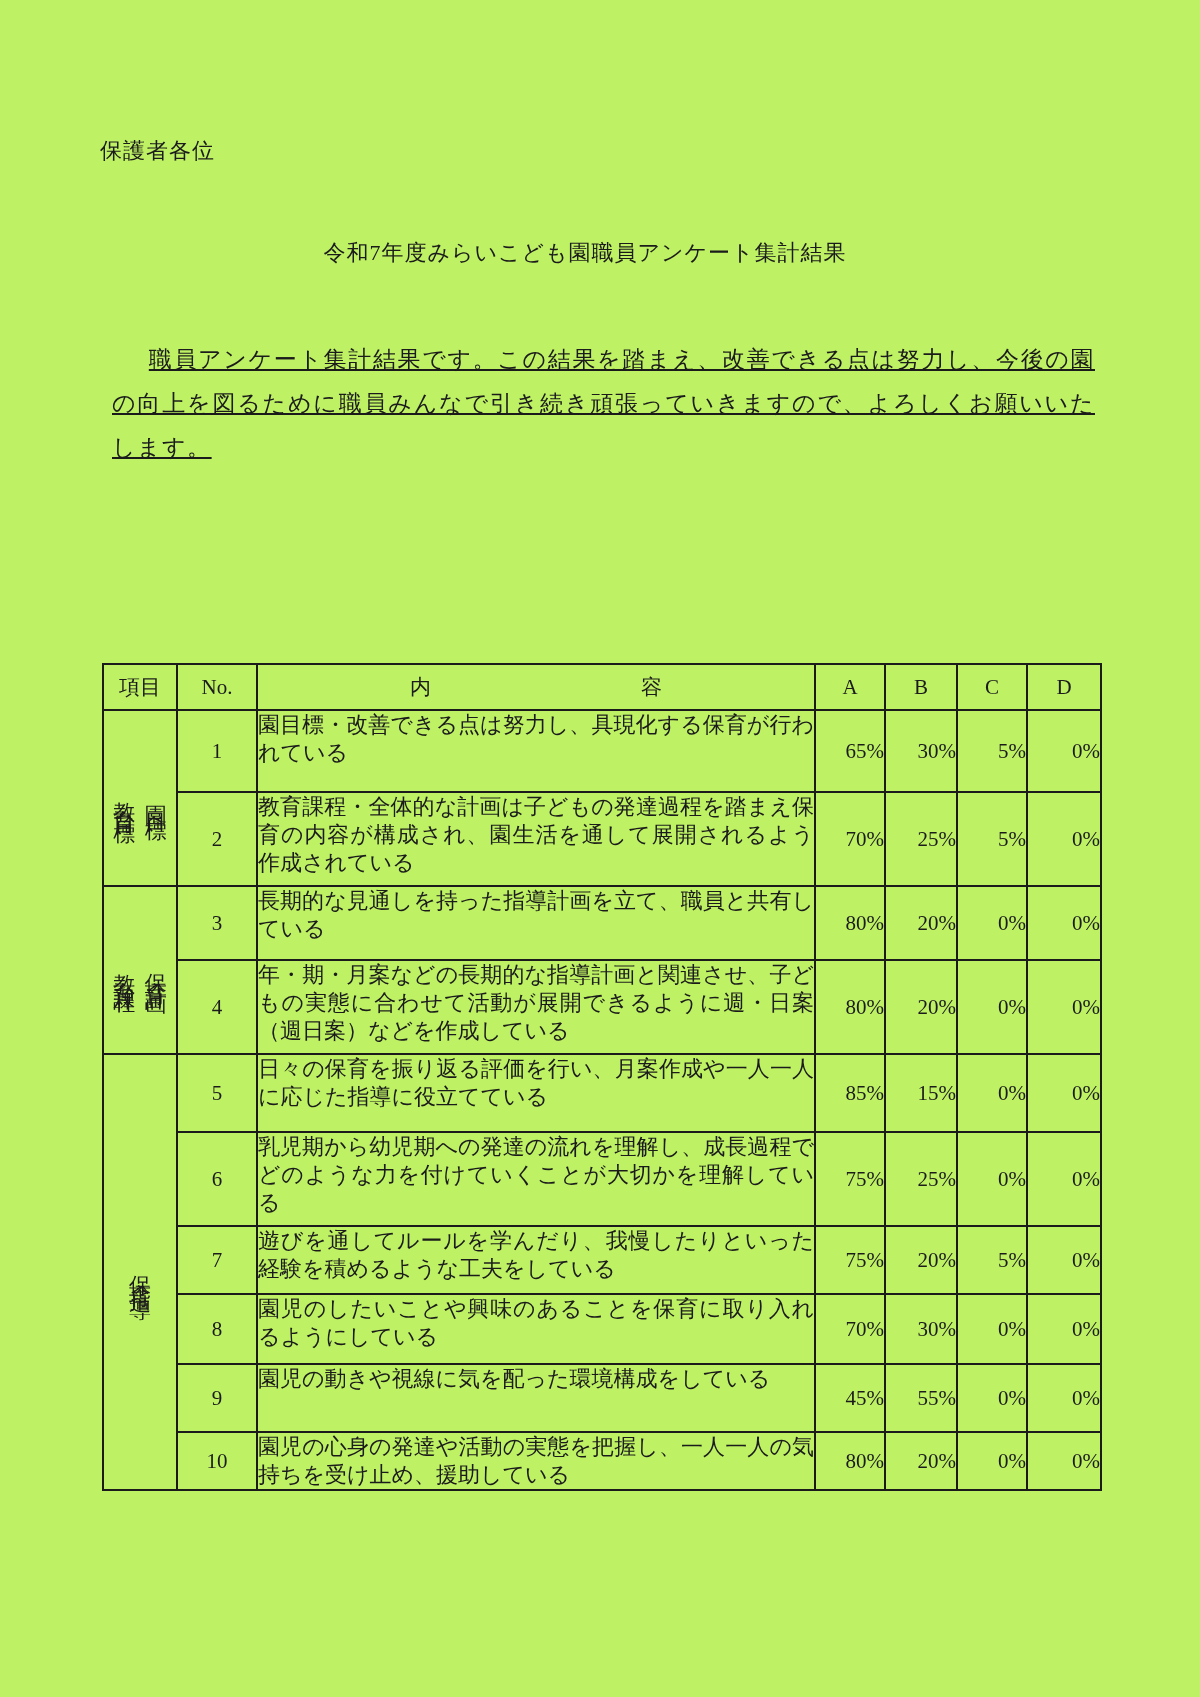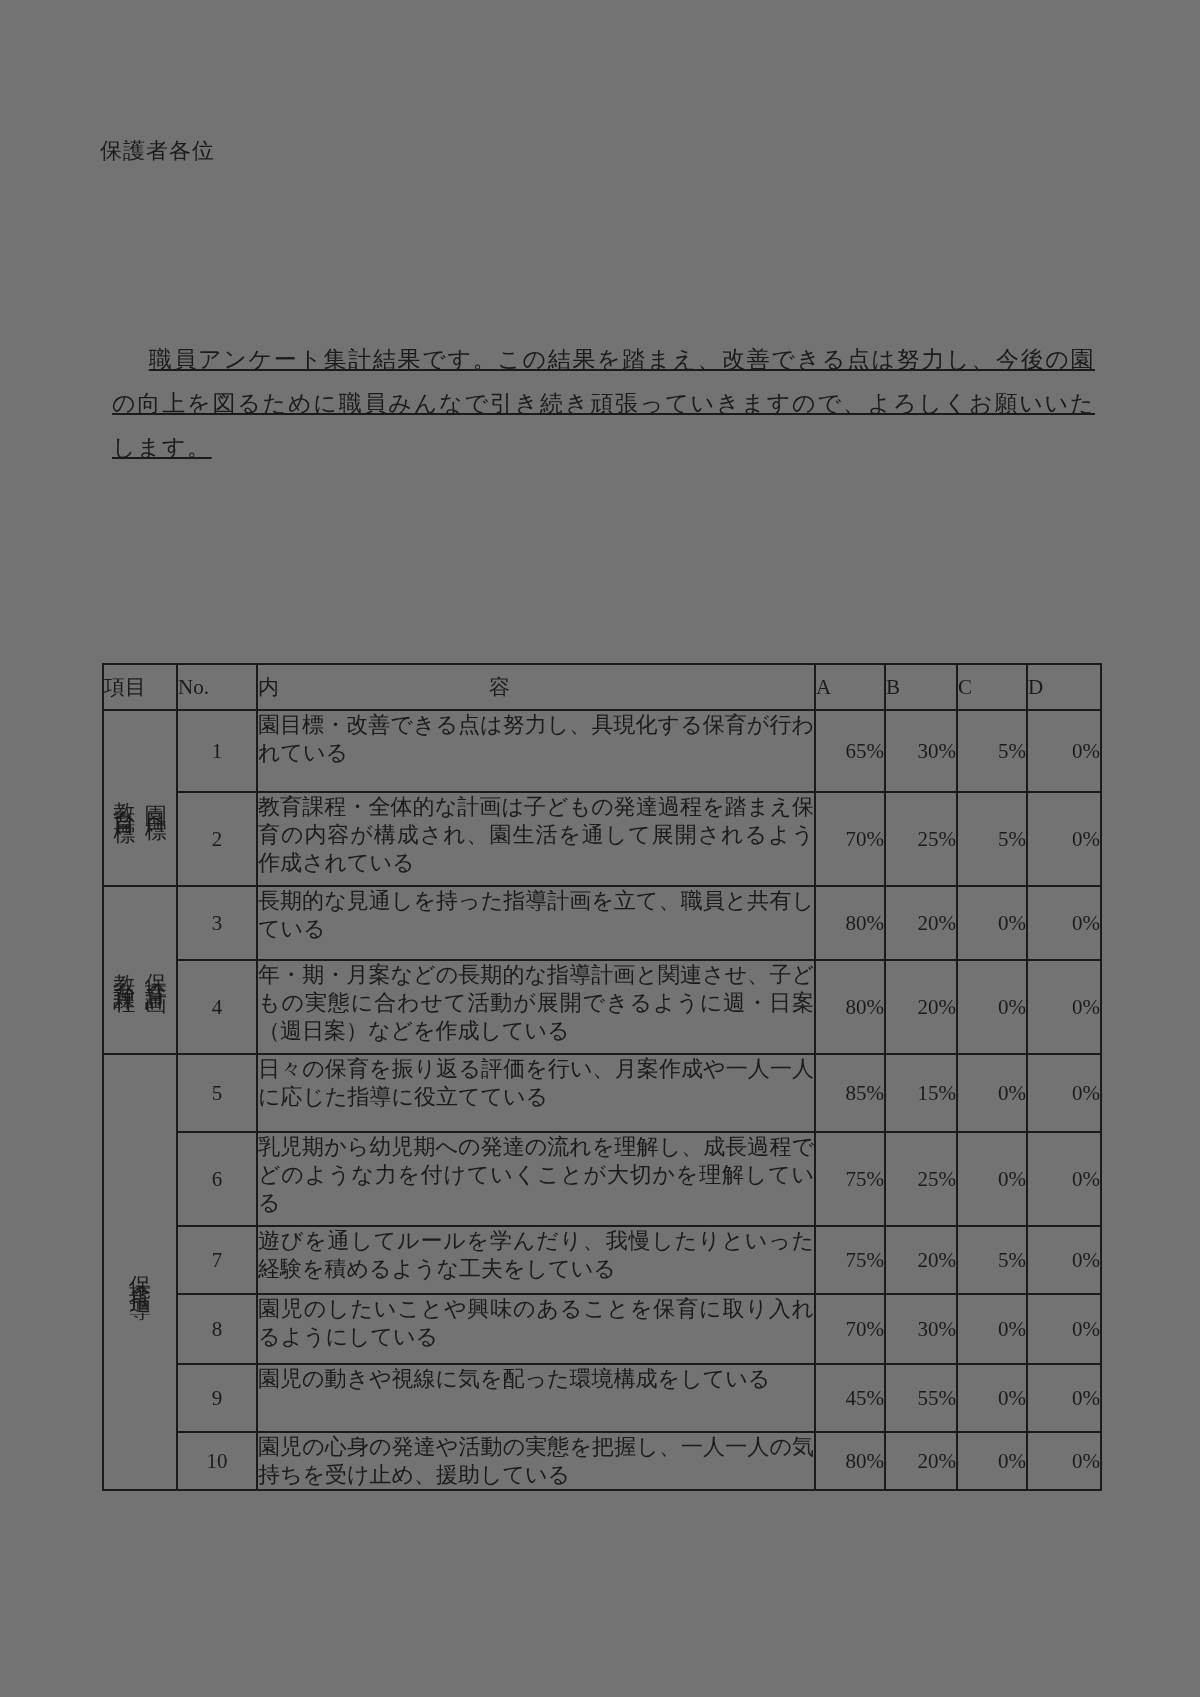--- a/index.html
+++ b/index.html
@@ -11,21 +11,21 @@
     width: 1200px;
     height: 1697px;
     position: relative;
     font-family: "Liberation Serif", "DejaVu Serif", serif;
     color: #1b1b1b;
     overflow: hidden;
   }
   .page {
     position: absolute;
     inset: 0;
-    background: #737373;
+    background: #bef264;
   }
   .recipient {
     position: absolute;
     left: 100px;
     top: 136px;
     font-size: 22px;
     letter-spacing: 1px;
   }
   .doc-title {
     position: absolute;
@@ -67,21 +67,21 @@
     table-layout: fixed;
     font-size: 22px;
   }
   table.survey th, table.survey td {
     border: 2px solid #1b1b1b;
     padding: 0;
   }
   table.survey th {
     font-weight: normal;
     font-size: 21px;
-    text-align: left;
+    text-align: center;
     height: 44px;
     vertical-align: middle;
   }
   td.cat {
     vertical-align: middle;
   }
   .cat-inner {
     display: flex;
     flex-direction: row;
     justify-content: space-evenly;
@@ -125,20 +125,21 @@
   tr.rh-i  { height: 68px; }
   tr.rh-j  { height: 52px; }
 </style>
 </head>
 <body>
 
 <div class="page">
 
   <div class="recipient">保護者各位</div>
 
+  <div class="doc-title">令和7年度みらいこども園職員アンケート集計結果</div>
 
   <div class="intro">職員アンケート集計結果です。この結果を踏まえ、改善できる点は努力し、今後の園の向上を図るために職員みんなで引き続き頑張っていきますので、よろしくお願いいたします。</div>
 
 
   <table class="survey">
     <colgroup>
       <col style="width:74px">
       <col style="width:80px">
       <col style="width:558px">
       <col style="width:70px">

